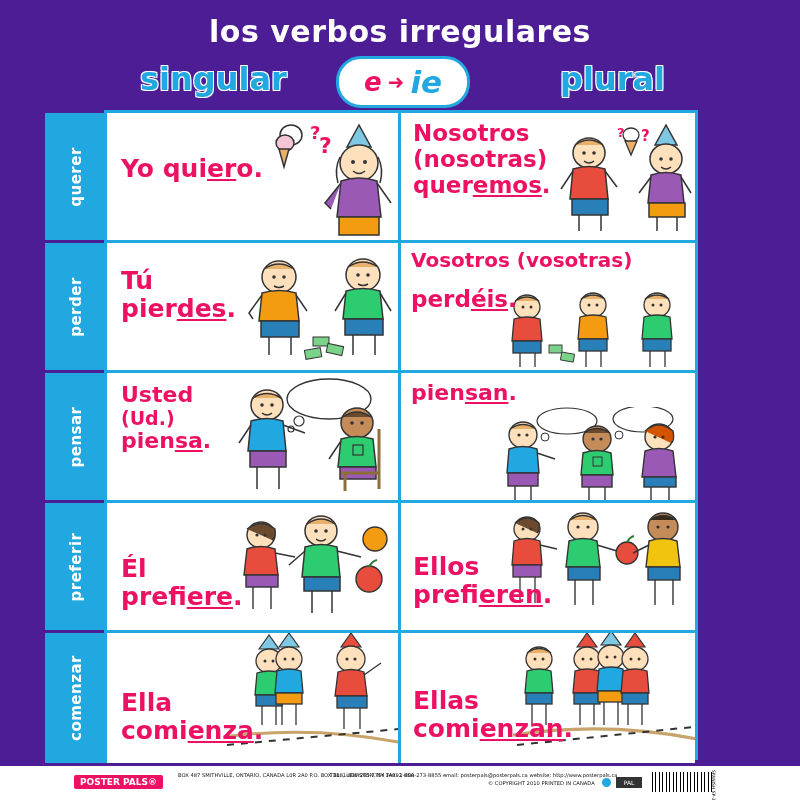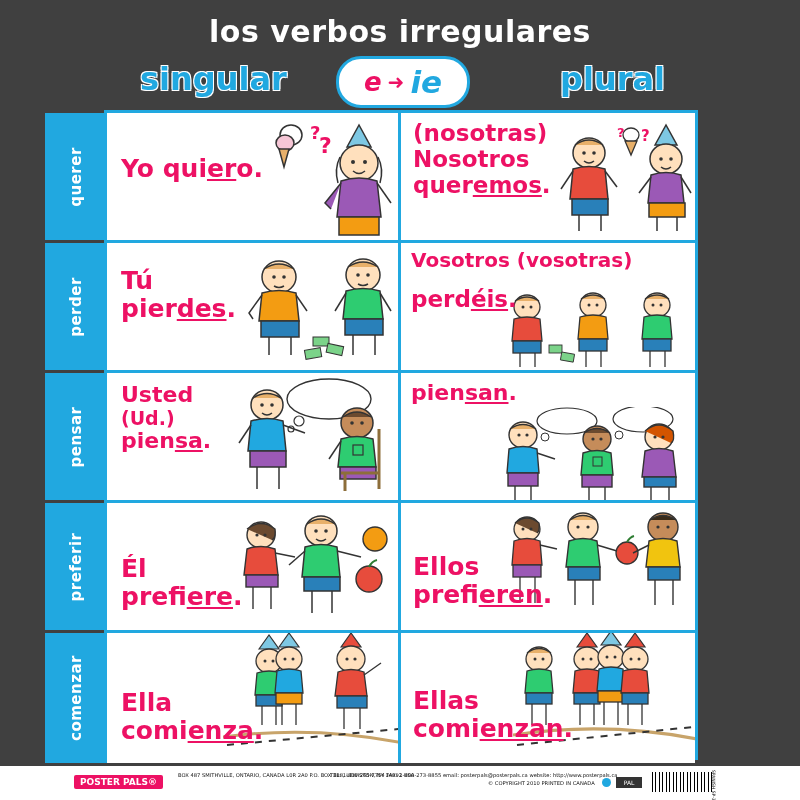--- a/index.html
+++ b/index.html
@@ -5,21 +5,21 @@
   html,body{margin:0;padding:0;}
   body{
     width:800px;height:800px;
     background:#ffffff;
     font-family:"DejaVu Sans", sans-serif;
     overflow:hidden;
   }
   .poster{
     position:relative;
     width:800px;height:800px;
-    background:#404040;
+    background:#4c1d95;
     box-sizing:border-box;
   }
   
   .title{
     position:absolute;top:14px;left:0;width:800px;
     text-align:center;
     color:#ffffff;
     font-weight:bold;
     font-size:30px;
     letter-spacing:.5px;
@@ -188,22 +188,22 @@
           <path d="M98 54 q6 5 12 0" stroke="#333" stroke-width="1.5" fill="none"></path>
 
           <path d="M86 64 q18 -6 36 0 l4 36 h-44 z" fill="#9b59b6" stroke="#333" stroke-width="1.5"></path>
           <path d="M86 66 L70 86 L76 92" stroke="#333" stroke-width="1.5" fill="#9b59b6"></path>
           <path d="M122 66 L136 86" stroke="#333" stroke-width="1.5" fill="none"></path>
           <rect x="84" y="100" width="40" height="18" fill="#f39c12" stroke="#333" stroke-width="1.5"></rect>
         </svg>
       </div>
       <div class="cell right">
         <div class="phrase" style="left:12px;top:8px;font-size:23px;">
+          <div>Nosotros</div>
           <div>(nosotras)</div>
-          <div>Nosotros</div>
           <div><span>quer</span><u>emos</u><span>.</span></div>
         </div>
         <svg class="art" style="left:158px;top:6px;" width="136" height="120" viewBox="0 0 136 120">
 
           <ellipse cx="30" cy="34" rx="16" ry="15" fill="#ffe0bd" stroke="#333" stroke-width="1.5"></ellipse>
           <path d="M16 26 q14 -10 28 0" stroke="#333" stroke-width="1.5" fill="#e8b06a"></path>
           <circle cx="25" cy="34" r="1.8" fill="#333"></circle>
             <circle cx="35" cy="34" r="1.8" fill="#333"></circle>
           <path d="M25 42 q5 4 10 0" stroke="#333" stroke-width="1.5" fill="none"></path>
           <path d="M14 50 q16 -5 32 0 l3 30 h-38 z" fill="#e74c3c" stroke="#333" stroke-width="1.5"></path>

